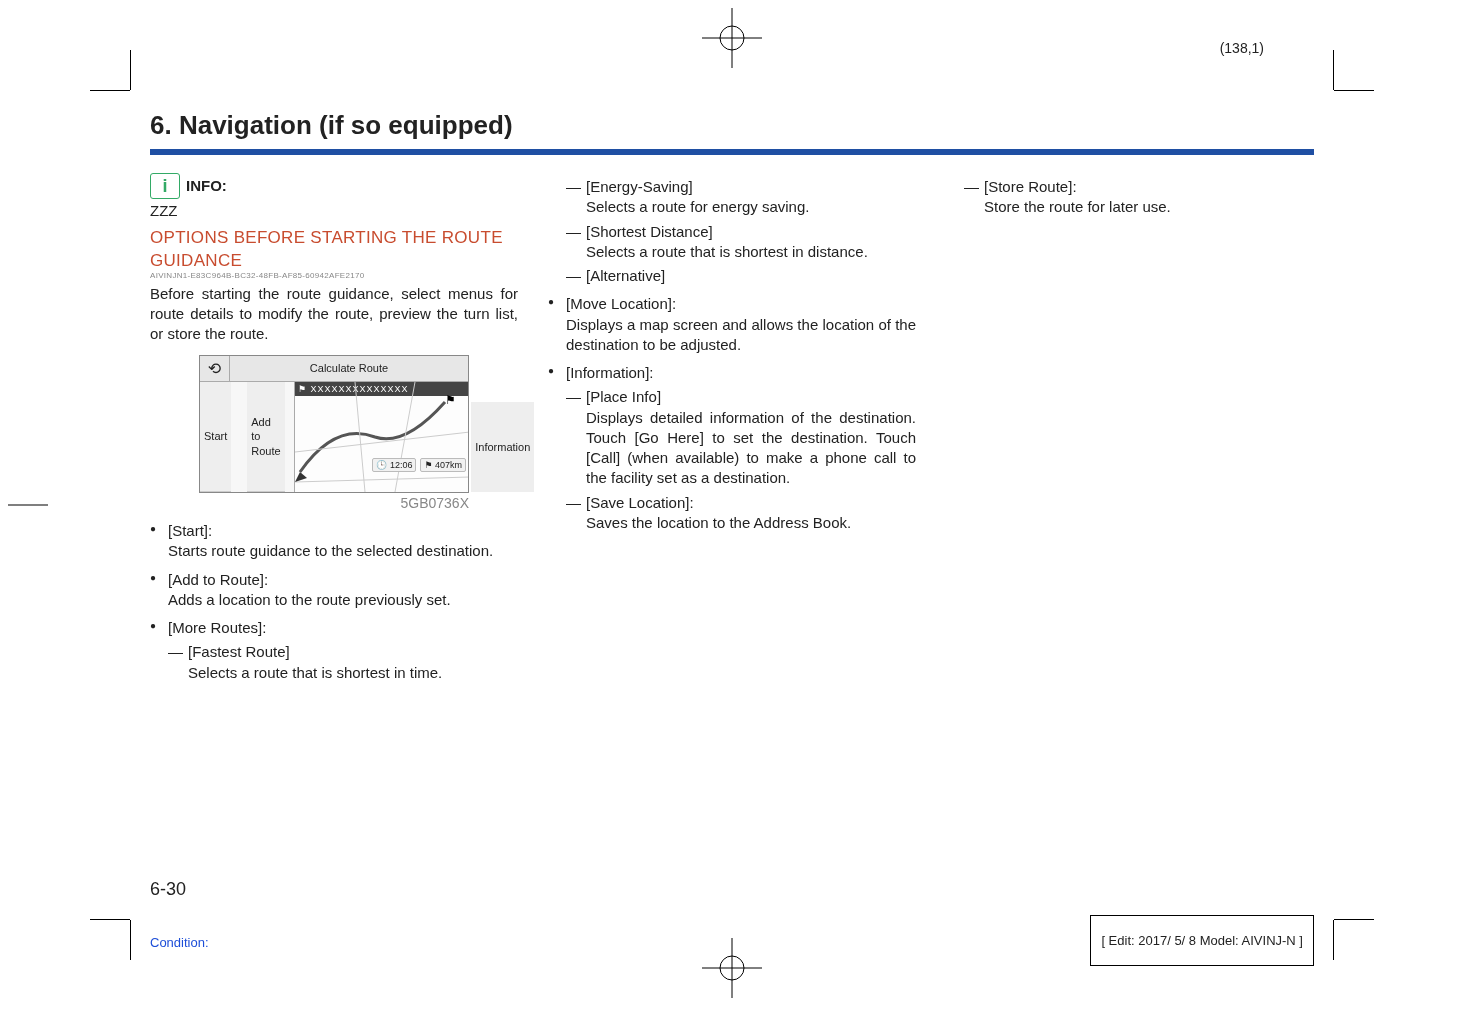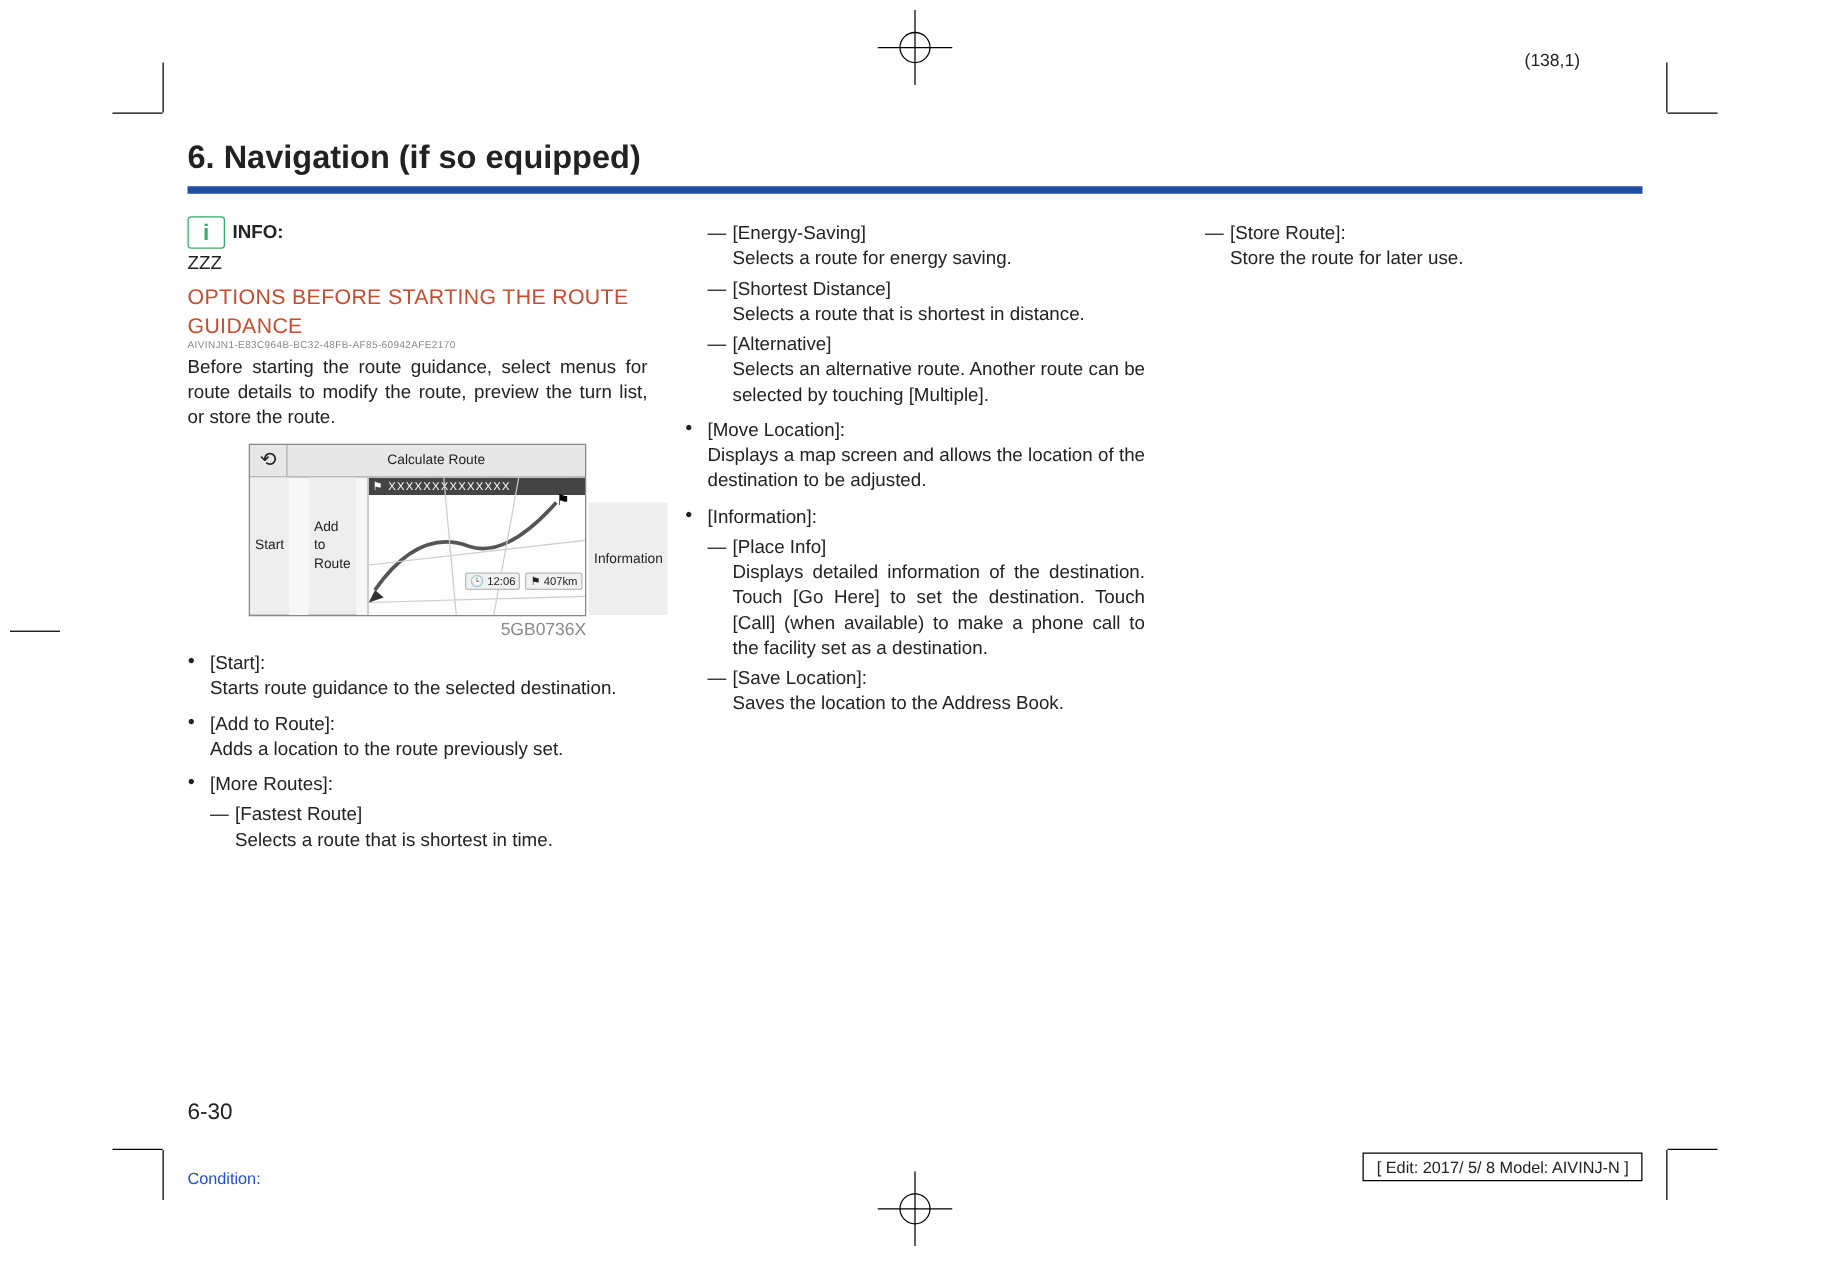--- a/index.html
+++ b/index.html
@@ -77,21 +77,21 @@
   ul.dash > li .sub-title { display: block; }
   ul.dash > li .sub-desc { display: block; padding-left: 0; text-align: justify; }
 
   .xref-row { margin-top: 2px; padding-left: 4px; }
   .xref-icon { display: inline-block; border: 1px solid #1b4fa8; color: #1b4fa8; font-size: 9px; padding: 0 3px; border-radius: 2px; margin-right: 4px; vertical-align: 1px; }
   .xref-text { color: #1b4fa8; }
 
   .page-num { position: absolute; left: 0; bottom: 0; font-size: 18px; }
 
   .footer-left { position: absolute; left: 150px; bottom: 60px; color: #1d4ed8; font-size: 13px; }
-  .footer-right { position: absolute; right: 150px; bottom: 65px; font-size: 13px; border: 1px solid #000; padding: 3px 10px; }
+  .footer-right { position: absolute; right: 150px; bottom: 44px; font-size: 13px; border: 1px solid #000; padding: 17px 10px; }
 </style>
 </head>
 <body>
 
 <div class="page">
 
   <div class="reg-top">
     <svg class="reg-svg" viewBox="0 0 60 60">
         <circle cx="30" cy="30" r="12" fill="none" stroke="#000"></circle>
         <line x1="30" y1="0" x2="30" y2="60" stroke="#000"></line>
@@ -191,21 +191,20 @@
           <li>
             <span class="sub-title">[Energy-Saving]</span>
             <span class="sub-desc">Selects a route for energy saving.</span>
           </li>
           <li>
             <span class="sub-title">[Shortest Distance]</span>
             <span class="sub-desc">Selects a route that is shortest in distance.</span>
           </li>
           <li>
             <span class="sub-title">[Alternative]</span>
-            <span class="sub-desc">Selects an alternative route. Another route can be selected by touching [Multiple].</span>
           </li>
         </ul>
 
         <ul class="outer">
           <li>
             <span class="item-title">[Move Location]:</span>
             <span class="item-desc">Displays a map screen and allows the location of the destination to be adjusted.</span>
           </li>
           <li>
             <span class="item-title">[Information]:</span>

